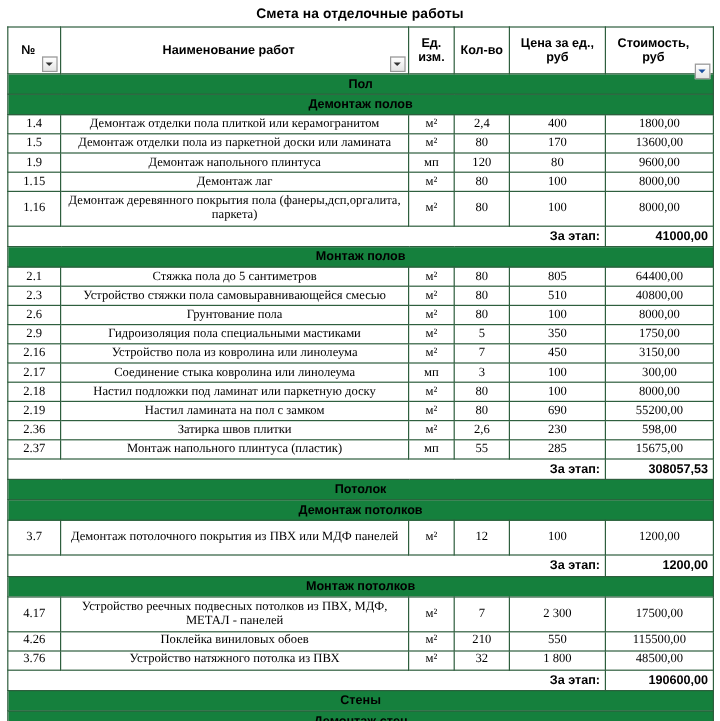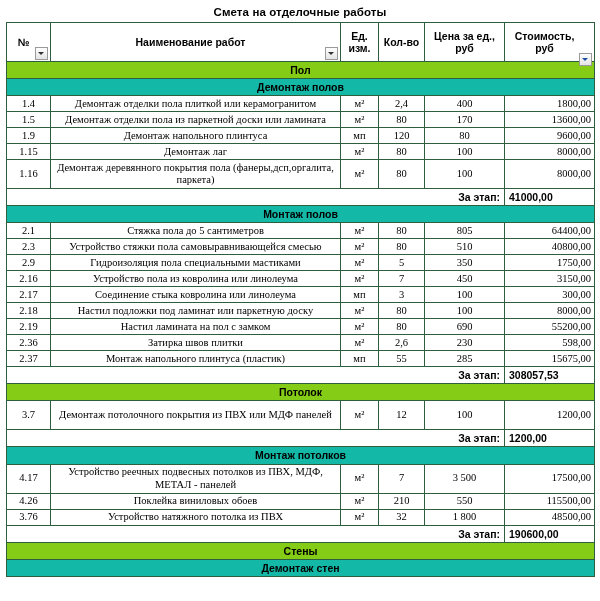--- a/index.html
+++ b/index.html
@@ -80,46 +80,46 @@
   .filter-btn.sorted::after {
     border-top-color: #1a4fa0;
   }
 
   
   tr.section td {
     text-align: center;
     font-family: "Liberation Sans", sans-serif;
     font-weight: bold;
     font-size: 10.5px;
-    background: #84cc16;
+    background: #15803d;
     padding: 2px;
   }
   tr.group td {
     text-align: center;
     font-family: "Liberation Sans", sans-serif;
     font-weight: bold;
     font-size: 10.5px;
-    background: #14b8a6;
+    background: #15803d;
     padding: 2px;
   }
   tr.stage td {
     font-family: "Liberation Sans", sans-serif;
     font-weight: bold;
     font-size: 10.5px;
     padding: 2px 4px;
   }
   td.stage-label { text-align: right; }
-  td.stage-value { }
+  td.stage-value { text-align: right; }
 
   td.c-num { text-align: center; }
   td.c-name { text-align: center; padding-left: 5px; }
   td.c-unit { text-align: center; }
   td.c-qty { text-align: center; }
   td.c-price { text-align: center; }
-  td.c-cost { text-align: right; }
+  td.c-cost { text-align: center; }
 
   tr.item td { height: 13px; }
   tr.item.tall td { height: 26px; }
 </style>
 </head>
 <body>
 
 <div id="sheet">
 
   <div class="doc-title">Смета на отделочные работы</div>
@@ -219,20 +219,28 @@
         </tr>
         <tr class="item">
           <td class="c-num">2.3</td>
           <td class="c-name">Устройство стяжки пола самовыравнивающейся смесью</td>
           <td class="c-unit">м²</td>
           <td class="c-qty">80</td>
           <td class="c-price">510</td>
           <td class="c-cost">40800,00</td>
         </tr>
         <tr class="item">
+          <td class="c-num">2.6</td>
+          <td class="c-name">Грунтование пола</td>
+          <td class="c-unit">м²</td>
+          <td class="c-qty">80</td>
+          <td class="c-price">100</td>
+          <td class="c-cost">8000,00</td>
+        </tr>
+        <tr class="item">
           <td class="c-num">2.9</td>
           <td class="c-name">Гидроизоляция пола специальными мастиками</td>
           <td class="c-unit">м²</td>
           <td class="c-qty">5</td>
           <td class="c-price">350</td>
           <td class="c-cost">1750,00</td>
         </tr>
         <tr class="item">
           <td class="c-num">2.16</td>
           <td class="c-name">Устройство пола из ковролина или линолеума</td>
@@ -281,41 +289,44 @@
           <td class="c-price">285</td>
           <td class="c-cost">15675,00</td>
         </tr>
         <tr class="stage">
           <td colspan="5" class="stage-label">За этап:</td>
           <td class="stage-value">308057,53</td>
         </tr>
         <tr class="section">
           <td colspan="6">Потолок</td>
         </tr>
+        <tr class="group">
+          <td colspan="6">Демонтаж потолков</td>
+        </tr>
         <tr class="item tall">
           <td class="c-num">3.7</td>
           <td class="c-name">Демонтаж потолочного покрытия из ПВХ или МДФ панелей</td>
           <td class="c-unit">м²</td>
           <td class="c-qty">12</td>
           <td class="c-price">100</td>
           <td class="c-cost">1200,00</td>
         </tr>
         <tr class="stage">
           <td colspan="5" class="stage-label">За этап:</td>
           <td class="stage-value">1200,00</td>
         </tr>
         <tr class="group">
           <td colspan="6">Монтаж потолков</td>
         </tr>
         <tr class="item tall">
           <td class="c-num">4.17</td>
           <td class="c-name">Устройство реечных подвесных потолков из ПВХ, МДФ, МЕТАЛ - панелей</td>
           <td class="c-unit">м²</td>
           <td class="c-qty">7</td>
-          <td class="c-price">3 500</td>
+          <td class="c-price">2 300</td>
           <td class="c-cost">17500,00</td>
         </tr>
         <tr class="item">
           <td class="c-num">4.26</td>
           <td class="c-name">Поклейка виниловых обоев</td>
           <td class="c-unit">м²</td>
           <td class="c-qty">210</td>
           <td class="c-price">550</td>
           <td class="c-cost">115500,00</td>
         </tr>

